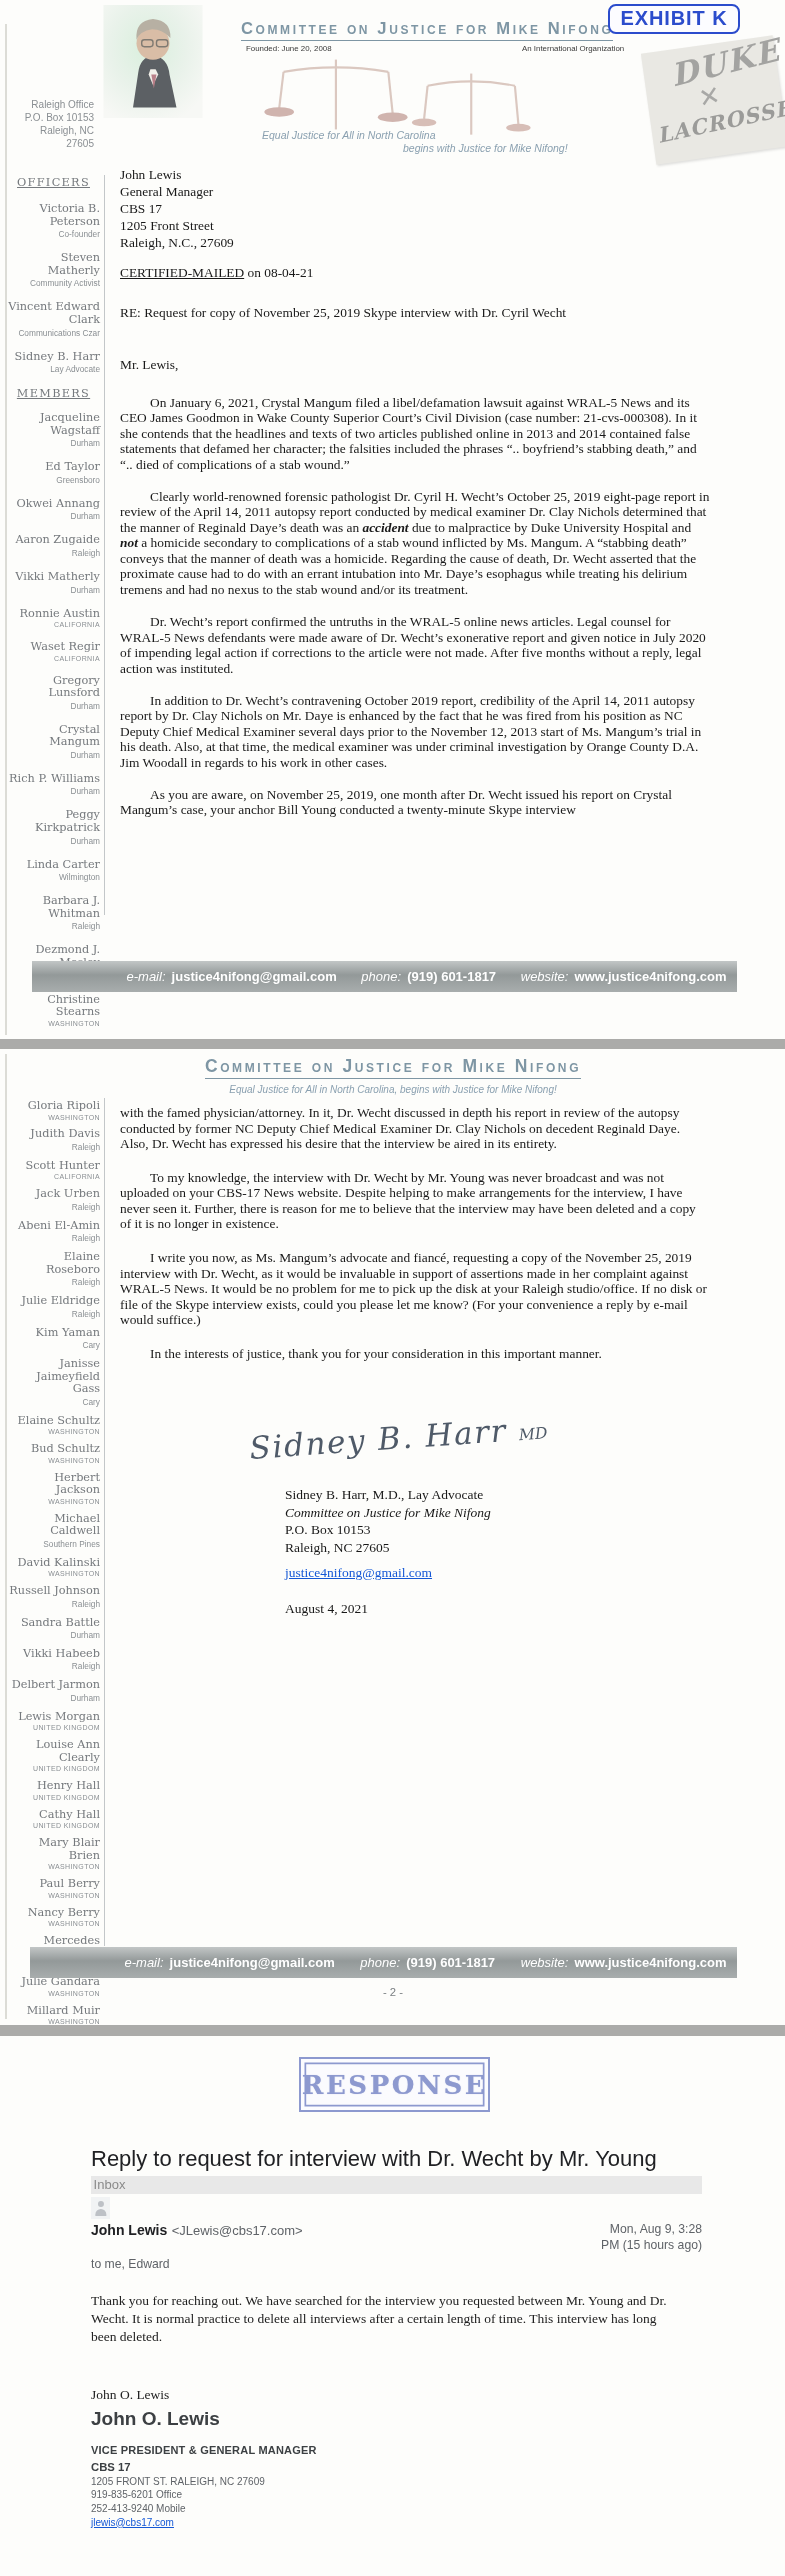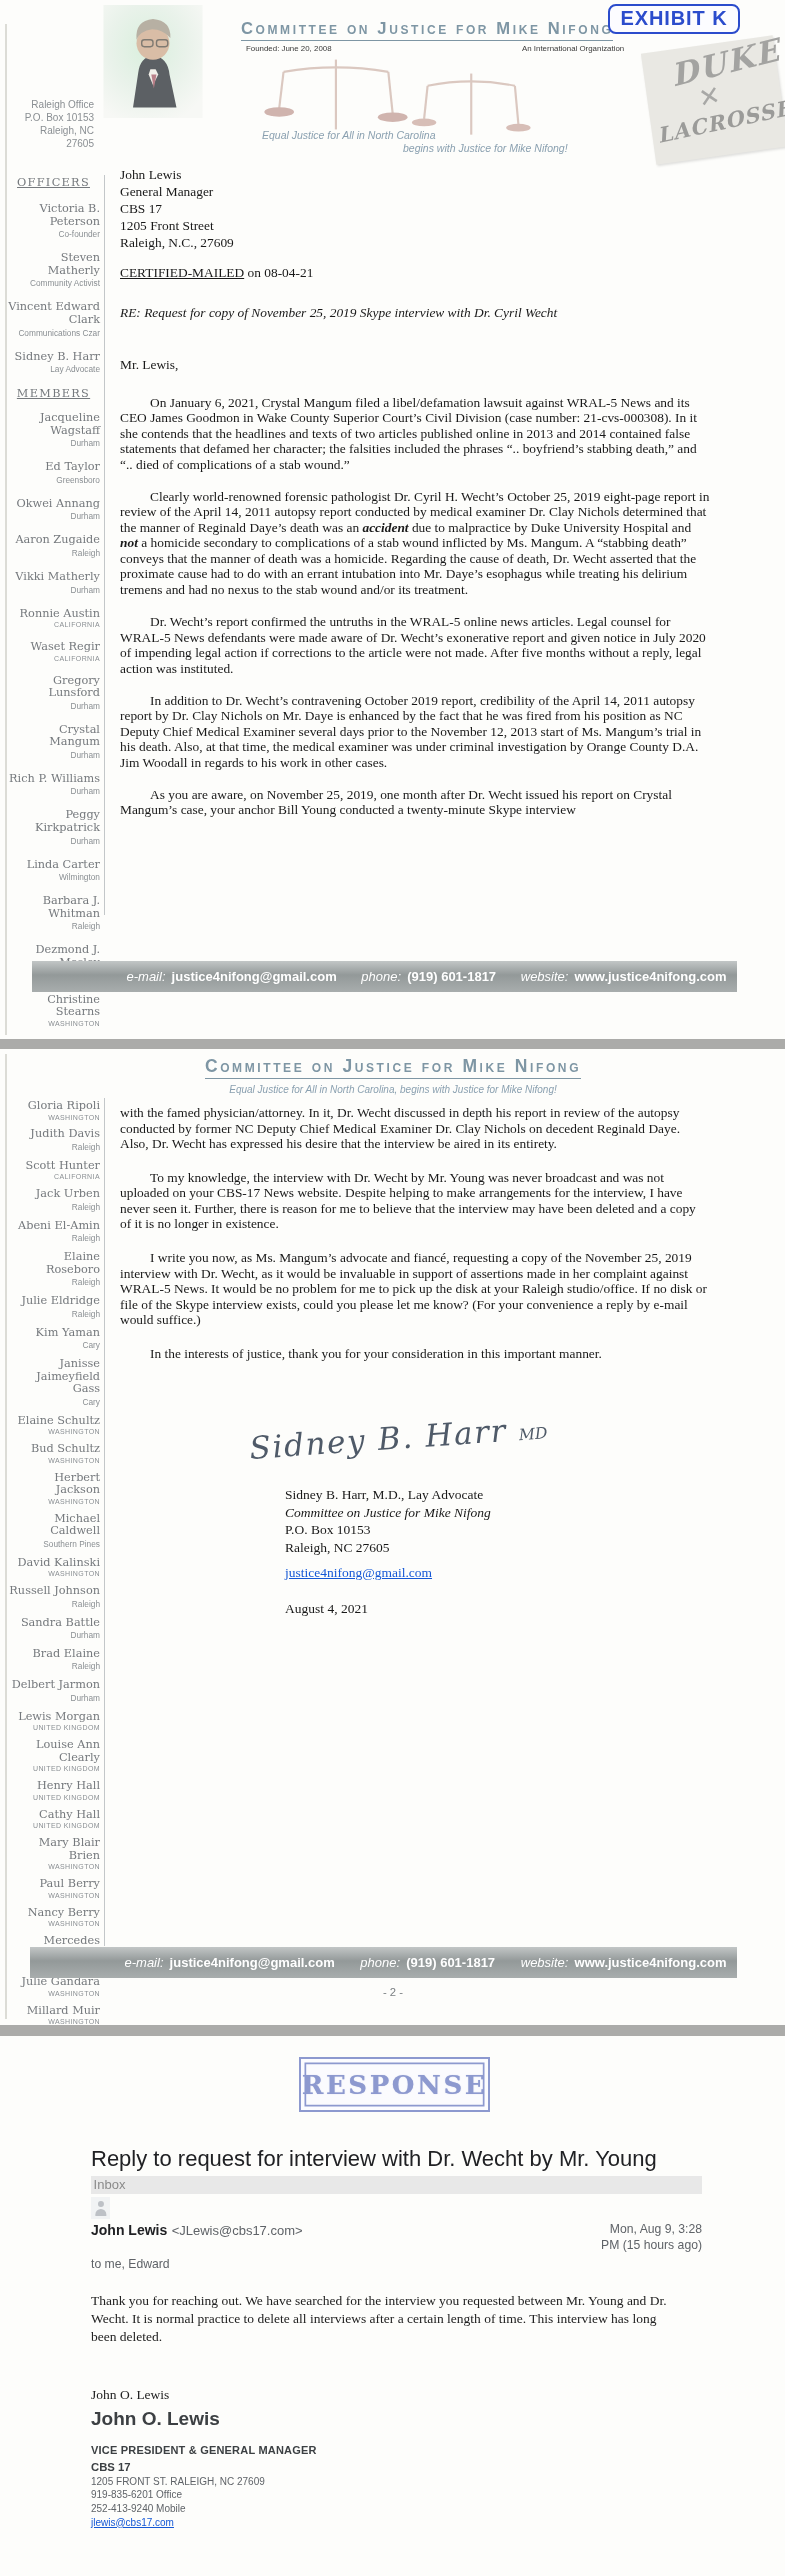--- a/index.html
+++ b/index.html
@@ -49,21 +49,21 @@
   .side-loc{font-size:8.3px;color:#8a8f93;margin-top:0.9px;}
   .side-loc.tiny{font-size:7px;letter-spacing:0.4px;}
   .vrule{position:absolute;width:0;border-left:0.9px solid #c3c7c9;}
 
   
   .letter{font-family:"Liberation Serif",serif;font-size:13.4px;line-height:15.5px;color:#191919;}
   .body1{left:120px;top:166px;width:590px;}
   .body2{left:120px;top:1105px;width:590px;}
   .address{margin:0 0 14px;line-height:17px;}
   .certified{margin:0 0 24.4px;}
-  .re-line{margin:0 0 37px;font-style:italic;}
+  .re-line{margin:0 0 37px;}
   .salutation{margin:0 0 22px;}
   .para{margin:0 0 16.6px;text-indent:30px;}
   .body2 .para{margin-bottom:18.3px;}
   .para.noindent{text-indent:0;}
 
   
   .sig-script{left:249px;top:1416px;width:402px;font-family:"DejaVu Serif",serif;
               font-style:italic;font-size:31px;color:#4e586600;
               color:#4f5a68;transform:rotate(-4deg);letter-spacing:1.7px;white-space:nowrap;}
   .sig-script .md{font-size:15.7px;letter-spacing:0;}
@@ -372,21 +372,21 @@
         </div>
         <div class="side-entry">
           <div class="side-name">Russell Johnson</div>
           <div class="side-loc">Raleigh</div>
         </div>
         <div class="side-entry">
           <div class="side-name">Sandra Battle</div>
           <div class="side-loc">Durham</div>
         </div>
         <div class="side-entry">
-          <div class="side-name">Brad Elaine</div>
+          <div class="side-name">Vikki Habeeb</div>
           <div class="side-loc">Raleigh</div>
         </div>
         <div class="side-entry">
           <div class="side-name">Delbert Jarmon</div>
           <div class="side-loc">Durham</div>
         </div>
         <div class="side-entry">
           <div class="side-name">Lewis Morgan</div>
           <div class="side-loc tiny">UNITED KINGDOM</div>
         </div>

